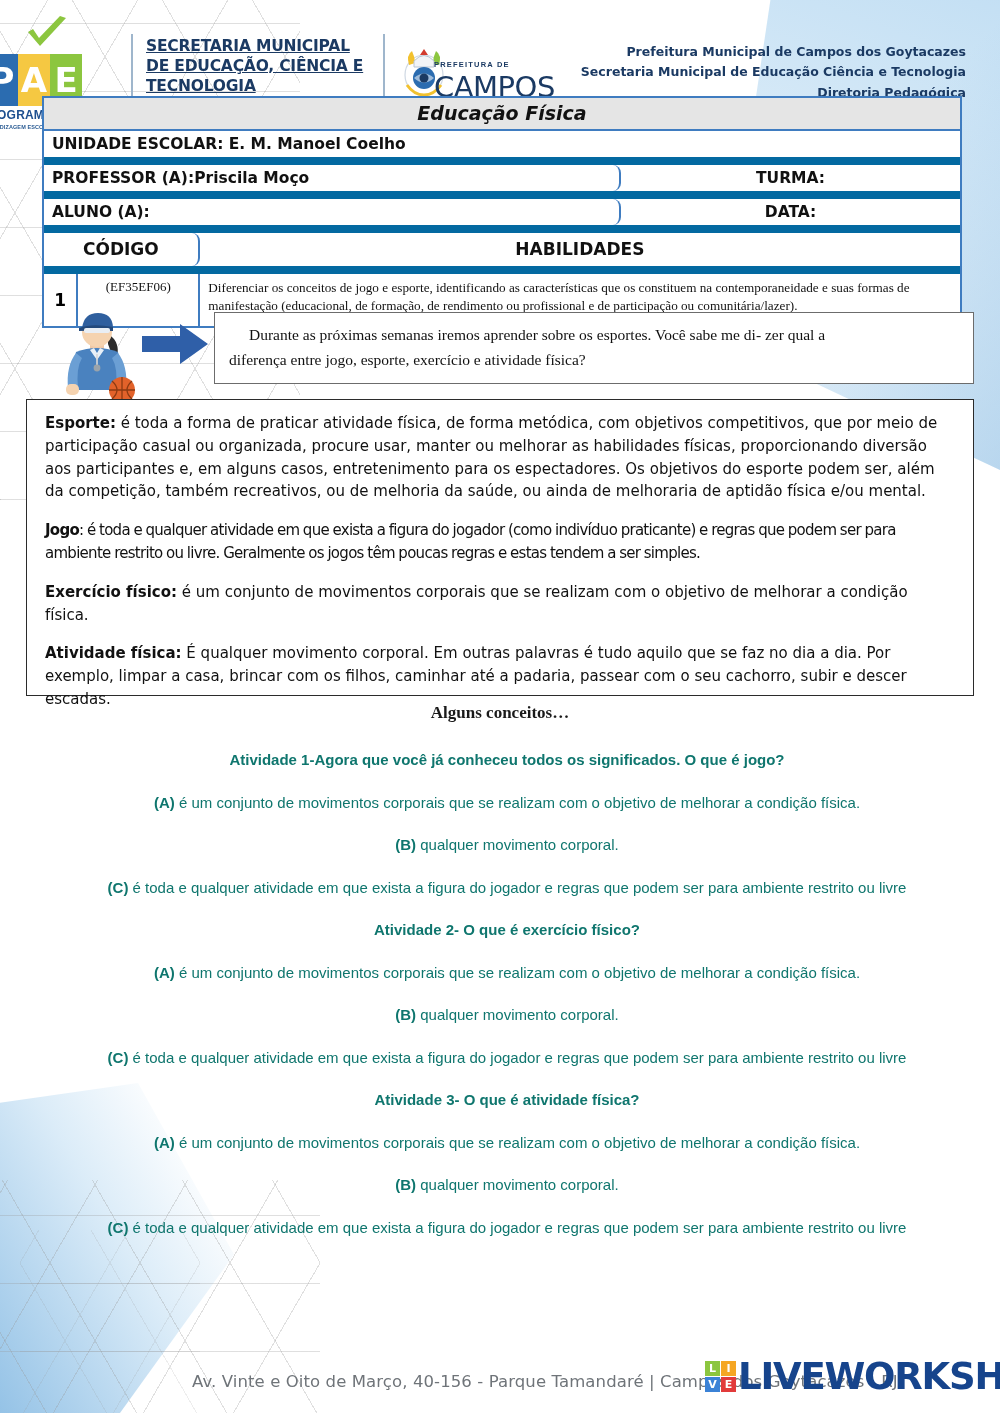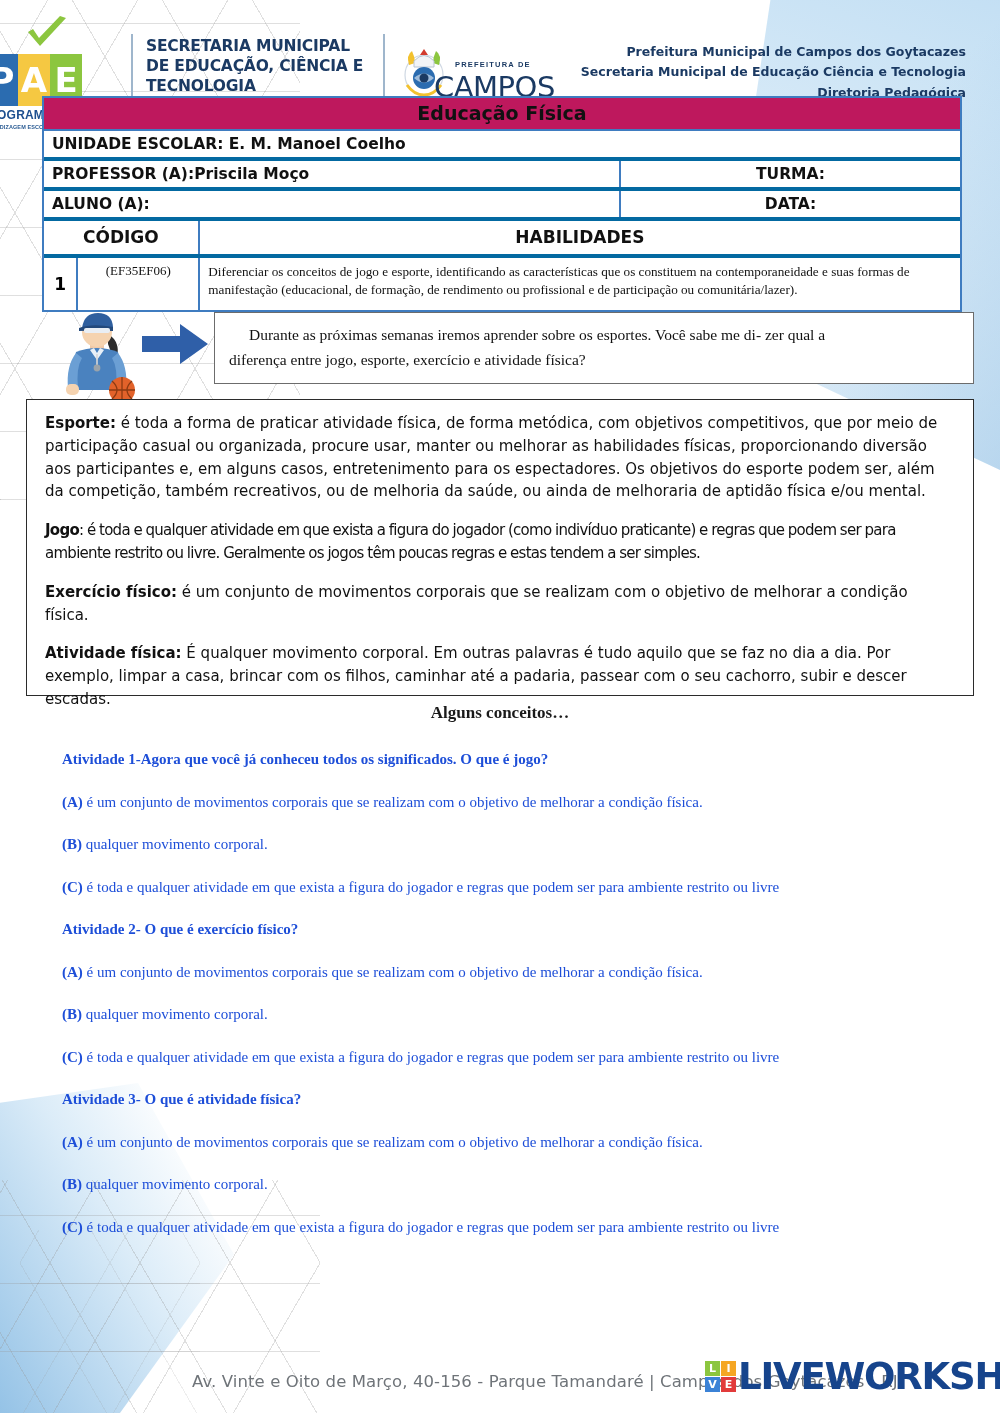--- a/index.html
+++ b/index.html
@@ -46,41 +46,41 @@
   .pae-tiles{position:absolute;left:0;top:38px;display:flex;}
   .pae-tile{width:32px;height:52px;display:flex;align-items:center;justify-content:center;
             font-weight:bold;font-size:34px;color:#fff;font-family:"DejaVu Sans",sans-serif;}
   .pae-word{position:absolute;left:-6px;top:92px;font-size:12px;font-weight:bold;color:#1d4f8f;letter-spacing:.2px;}
   .pae-sub{position:absolute;left:-6px;top:108px;font-size:5.5px;font-weight:bold;color:#2a5b93;letter-spacing:.1px;}
 
   .lh-rule{position:absolute;width:2px;background:#9fb6cc;}
 
   .sec-block{position:absolute;left:146px;top:36px;width:220px;
     font-size:15.5px;line-height:1.30;font-weight:bold;color:#1b3a63;
-    font-family:"DejaVu Sans",sans-serif;letter-spacing:-.2px;}
+    font-family:"DejaVu Sans",sans-serif;letter-spacing:-.2px;text-decoration:underline;}
 
   .brasao{position:absolute;left:402px;top:45px;width:44px;height:52px;}
   .campos-word{position:absolute;left:434px;top:60px;color:#1b3a63;}
-  .campos-pref{font-size:7.5px;font-weight:bold;letter-spacing:1.2px;display:block;padding-left:21px;}
+  .campos-pref{font-size:7.5px;font-weight:bold;letter-spacing:1.2px;display:block;}
   .campos-big{font-size:29px;font-weight:normal;letter-spacing:-.5px;display:block;margin-top:1px;
               font-family:"DejaVu Sans",sans-serif;}
 
   .right-block{position:absolute;right:34px;top:42px;text-align:right;color:#1b3a63;
     font-size:12.5px;font-weight:bold;line-height:1.62;font-family:"DejaVu Sans",sans-serif;}
 
   
   .info-table{position:absolute;left:42px;top:96px;width:916px;
     border:2px solid #3f7cc0;background:#fff;}
-  .row{display:flex;border-bottom:4px solid #0369a1;}
+  .row{display:flex;border-bottom:8px solid #0369a1;}
   .row:last-child{border-bottom:none;}
   .cell{padding:4px 8px;font-size:15.5px;font-weight:bold;color:#111;box-sizing:border-box;
         font-family:"DejaVu Sans",sans-serif;}
-  .subject-row{background:#be185d;justify-content:flex-start;border-bottom:2px solid #3f7cc0;}
+  .subject-row{background:#e5e5e5;justify-content:flex-start;border-bottom:2px solid #3f7cc0;font-style:italic;}
   .subject-row .cell{font-size:19px;text-align:center;width:100%;padding:4px 0 5px;}
-  .cell-div{border-right:2px solid #3f7cc0;}
+  .cell-div{border-right:2px solid #3f7cc0;border-radius:8px;}
   .w-left{width:63%;}
   .w-right{width:37%;text-align:center;}
   .w-full{width:100%;}
 
   .hdr-row .cell{text-align:center;font-size:17px;padding:6px 0 7px;}
   .codigo-h{width:17%;}
   .habil-h{width:83%;}
 
   .skill-row{display:flex;}
   .c-num{width:3.6%;display:flex;align-items:center;justify-content:center;
@@ -107,21 +107,21 @@
         padding:12px 18px 0 18px;}
   .defs p{margin:0 0 16px 0;font-size:15px;line-height:1.52;color:#111;
           font-family:"DejaVu Sans",sans-serif;}
   .defs p.tight{letter-spacing:-.72px;word-spacing:-.5px;}
   .defs b{font-weight:bold;}
 
   
   .concepts{position:absolute;left:0;top:703px;width:1000px;text-align:center;
             font-family:"Liberation Serif",serif;font-weight:bold;font-size:17px;color:#1a1a1a;}
   .qwrap{position:absolute;left:62px;top:750px;width:890px;
-         font-family:Liberation Serif, serif;color:#1d4ed8;}
+         font-family:Liberation Sans, sans-serif;color:#0f766e;text-align:center;}
   .qtitle{font-size:15px;font-weight:bold;margin:0 0 23px 0;line-height:1.3;}
   .qopt{font-size:15px;margin:12px 0 23px 0;line-height:1.30;}
   .qopt b{font-weight:bold;}
   .qblock{margin-bottom:14px;}
 
   
   .footer-addr{position:absolute;left:192px;top:1372px;font-size:16.5px;color:#6f7479;
                font-family:"DejaVu Sans",sans-serif;letter-spacing:.1px;white-space:nowrap;}
   .lw-mark{position:absolute;left:705px;top:1358px;display:flex;align-items:center;}
   .lw-tiles{display:grid;grid-template-columns:15px 15px;grid-template-rows:15px 15px;gap:1px;margin-right:2px;}

